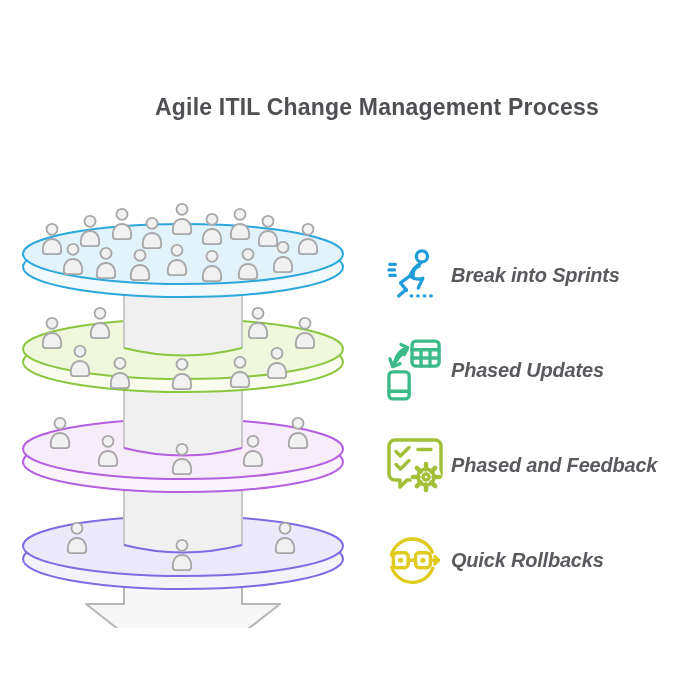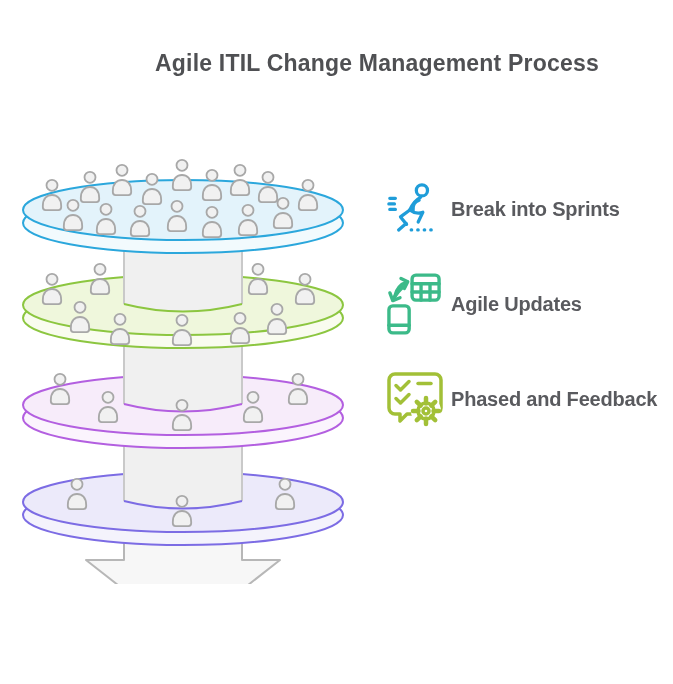--- a/index.html
+++ b/index.html
@@ -1,19 +1,20 @@
 <!DOCTYPE html>
 <html style="--background: #ffffff; --title_color: #4f5053; --label_color: #595a5e; --disc1_stroke: #2ba7dc; --disc1_top: #e3f3fb; --disc1_rim: #f2fafd; --disc2_stroke: #8cc640; --disc2_top: #eff7dc; --disc2_rim: #f9fcef; --disc3_stroke: #b35fe0; --disc3_top: #f7ecfa; --disc3_rim: #fbf4fd; --disc4_stroke: #7c6ce4; --disc4_top: #eceafa; --disc4_rim: #f4f3fc; --column_fill: #f0f0f0; --column_edge: #c9c9c9; --arrow_fill: #f7f7f7; --arrow_stroke: #b7b7b7; --person_fill: #f1f1f1; --person_stroke: #a8a8a8; --icon1_color: #1f9dd9; --icon2_color: #3cba89; --icon3_color: #a2c037; --icon4_color: #decb1d;"><head>
 <meta charset="utf-8">
 <style>
   html,body { margin:0; padding:0; background:#fff; }
   .canvas {
     position:relative; width:673px; height:584px; overflow:hidden;
     background:var(--background,#ffffff);
     font-family:"Liberation Sans", sans-serif;
+    margin-top:44px;
   }
   .title {
     position:absolute; left:80px; top:50px; width:594px; margin:0;
     text-align:center; font-size:23px; font-weight:bold; letter-spacing:0.2px;
     color:var(--title_color,#4f5053);
   }
   .funnel { position:absolute; left:0; top:0; }
 
   
   .d1t{fill:var(--disc1_top,#e3f3fb);stroke:var(--disc1_stroke,#2ba7dc);stroke-width:2;}
@@ -28,21 +29,21 @@
   .col{fill:var(--column_fill,#f0f0f0);}
   .cedge{stroke:var(--column_edge,#c9c9c9);stroke-width:2;fill:none;}
   .carc2{stroke:var(--disc2_stroke,#8cc640);stroke-width:2;fill:none;}
   .carc3{stroke:var(--disc3_stroke,#b35fe0);stroke-width:2;fill:none;}
   .carc4{stroke:var(--disc4_stroke,#7c6ce4);stroke-width:2;fill:none;}
 
   .arrow{fill:var(--arrow_fill,#f7f7f7);stroke:var(--arrow_stroke,#b7b7b7);stroke-width:2;stroke-linejoin:round;}
   .pp{fill:var(--person_fill,#f1f1f1);stroke:var(--person_stroke,#a8a8a8);stroke-width:2;}
 
   
-  .legend { position:absolute; left:383px; top:178px; }
+  .legend { position:absolute; left:383px; top:200px;font-style:italic; }
   .legend-item { display:flex; align-items:center; height:62px; margin-bottom:33px; }
   .legend-icon { width:62px; display:flex; justify-content:center; align-items:center; }
   .legend-label {
     margin-left:6px; font-size:20px; font-weight:bold; letter-spacing:-0.2px;
     color:var(--label_color,#595a5e); white-space:nowrap;
   }
   .ic1{stroke:var(--icon1_color,#1f9dd9);fill:none;stroke-width:3.5;stroke-linecap:round;stroke-linejoin:round;}
   .ic1d{stroke:var(--icon1_color,#1f9dd9);fill:none;stroke-width:3.5;stroke-linecap:round;stroke-dasharray:0.5 6.5;}
   .ic2{stroke:var(--icon2_color,#3cba89);fill:none;stroke-width:3.5;stroke-linecap:round;stroke-linejoin:round;}
   .ic3{stroke:var(--icon3_color,#a2c037);fill:none;stroke-width:3.5;stroke-linecap:round;stroke-linejoin:round;}
@@ -169,21 +170,21 @@
           <rect class="ic2" x="26" y="2" width="28" height="26" rx="4"></rect>
           <path class="ic2" d="M26,11 H54 M35.3,11 V28 M44.6,11 V28 M26,19.5 H54"></path>
           <rect class="ic2" x="2" y="34" width="21" height="28" rx="4"></rect>
           <path class="ic2" d="M2,54 H23"></path>
           <path class="ic2" d="M8,24 C9.5,17 13.5,11.5 21,9"></path>
           <path class="ic2" d="M14.5,5.5 L21.5,9 L18,16"></path>
           <path class="ic2" d="M19,13 C13,16.5 9.5,21.5 6,28"></path>
           <path class="ic2" d="M3,20.5 L6,28.5 L13.5,25.5"></path>
         </svg>
       </div>
-      <span class="legend-label">Agile Updates</span>
+      <span class="legend-label">Phased Updates</span>
     </div>
 
     <div class="legend-item">
       <div class="legend-icon">
         <svg width="58" height="58" viewBox="0 0 58 58">
           <path class="ic3" d="M16,4 H50 a6,6 0 0 1 6,6 V38 a6,6 0 0 1 -6,6 H22 l-7,7 V44 H10 a6,6 0 0 1 -6,-6 V10 a6,6 0 0 1 6,-6 Z"></path>
           <path class="ic3" d="M11,15.5 l4.5,4.5 8.5,-8.5"></path>
           <path class="ic3" d="M33,13.5 h13"></path>
           <path class="ic3" d="M11,28.5 l4.5,4.5 8.5,-8.5"></path>
           <circle class="mask" cx="41" cy="41" r="15"></circle>
@@ -197,15 +198,31 @@
             <path d="M41,33.5 L41,28"></path>
             <path d="M46.3,35.7 L50.2,31.8"></path>
           </g>
           <circle class="ic3" cx="41" cy="41" r="8"></circle>
           <circle class="ic3" cx="41" cy="41" r="3"></circle>
         </svg>
       </div>
       <span class="legend-label">Phased and Feedback</span>
     </div>
 
+    <div class="legend-item">
+      <div class="legend-icon">
+        <svg width="56" height="60" viewBox="0 0 58 62">
+          <path class="ic4" d="M5.5,26 A22.5,22.5 0 0 1 48,23"></path>
+          <path class="ic4" d="M48.5,39.5 A22.5,22.5 0 0 1 6,38.5"></path>
+          <rect class="ic4" x="7.5" y="23.5" width="15.5" height="15.5" rx="4"></rect>
+          <rect class="ic4" x="30.5" y="23.5" width="15.5" height="15.5" rx="4"></rect>
+          <circle class="ic4f" cx="15.2" cy="31.2" r="2.6"></circle>
+          <circle class="ic4f" cx="38.2" cy="31.2" r="2.6"></circle>
+          <path class="ic4" d="M23,31.2 H30.5"></path>
+          <path class="ic4" d="M46,31.2 H54"></path>
+          <path class="ic4" d="M50.5,27.5 L54.5,31.2 L50.5,35"></path>
+        </svg>
+      </div>
+      <span class="legend-label">Quick Rollbacks</span>
+    </div>
 
   </div>
 </div>
 
 </body></html>

